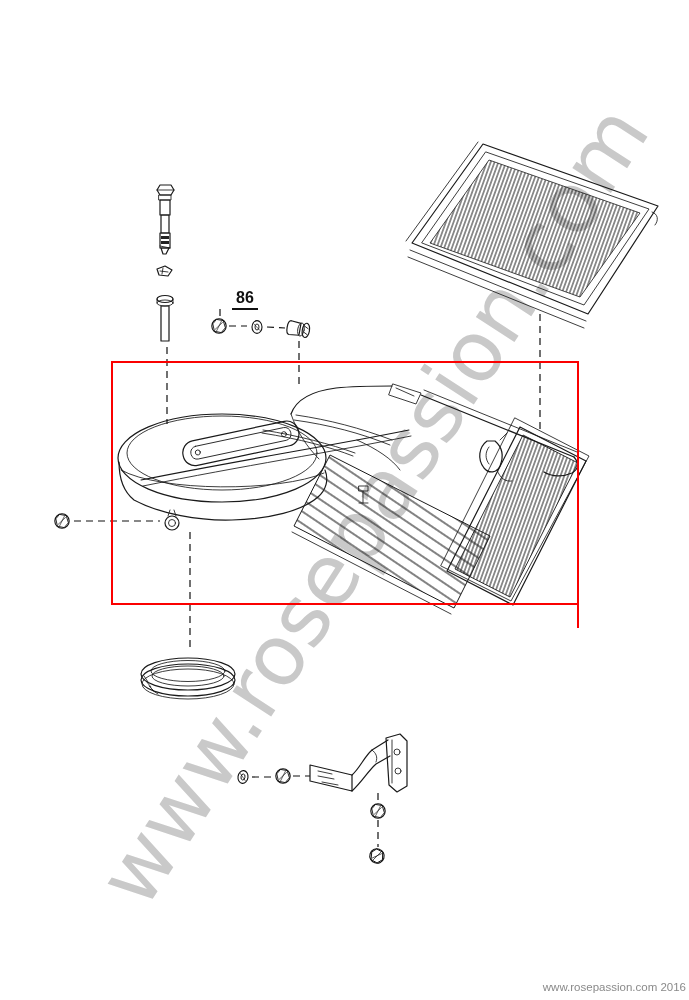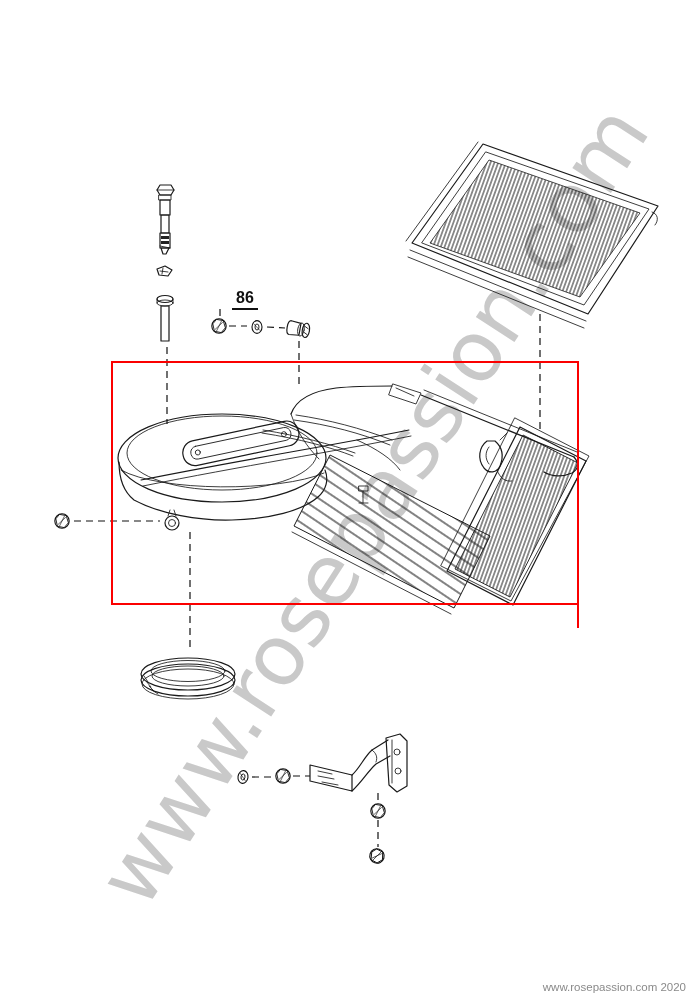--- a/index.html
+++ b/index.html
@@ -203,14 +203,14 @@
     <use href="#gnut" x="378" y="811"></use>
     <path class="dash" d="M378,820 L378,847"></path>
     <use href="#gnut" x="377" y="856" transform="rotate(18 377 856)"></use>
   </svg>
 
   <div class="highlight-box"></div>
   <div class="caption-edge"></div>
 
   <div class="part-number">86</div>
 
-  <div class="footer">www.rosepassion.com 2020</div>
+  <div class="footer">www.rosepassion.com 2016</div>
 </div>
 
 </body></html>

